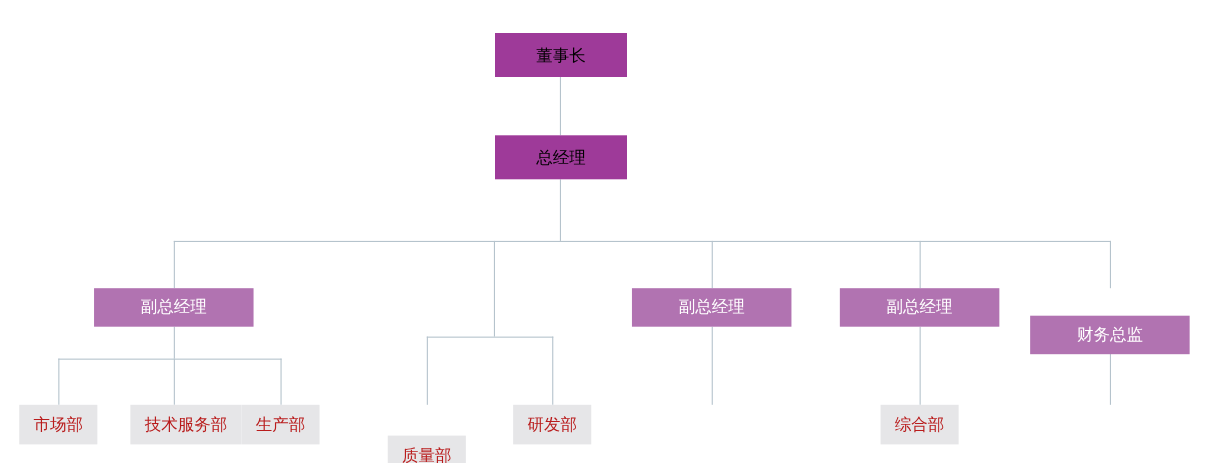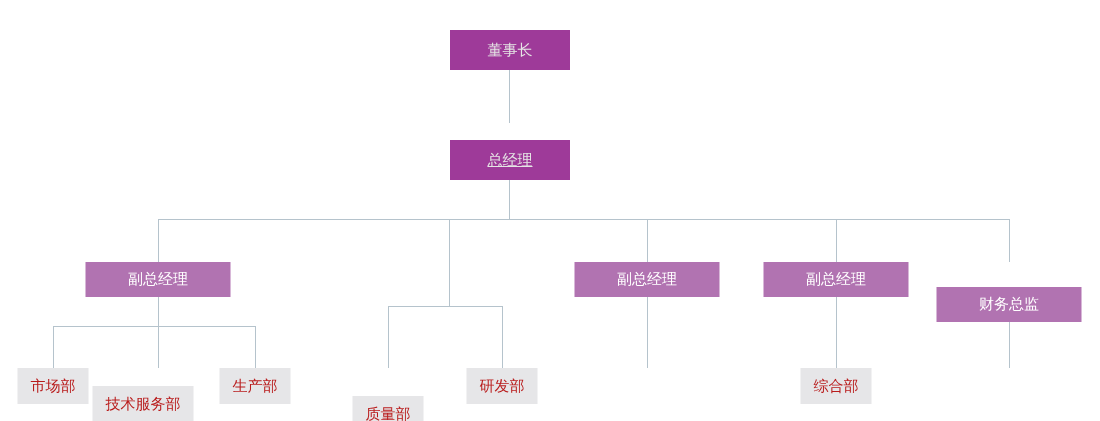--- a/index.html
+++ b/index.html
@@ -23,21 +23,21 @@
     justify-content: center;
     white-space: nowrap;
     font-size: 15px;
     box-sizing: border-box;
     z-index: 2;
   }
   .box-dark {
     width: 120px;
     height: 40px;
     background: #9E3A99;
-    color: #e5e5e5;
+    color: #000000;
   }
   .box-mid {
     width: 145px;
     height: 35px;
     background: #B173B1;
     color: #ffffff;
   }
   .box-leaf {
     height: 36px;
     padding: 0 13px;
@@ -76,27 +76,27 @@
   <div class="line line-h" style="left:388px; top:306px; width:115px;"></div>
   <div class="line line-v" style="left:388px; top:306px; height:62px;"></div>
   <div class="line line-v" style="left:502px; top:306px; height:62px;"></div>
 
   <div class="line line-v" style="left:647px;  top:297px; height:71px;"></div>
   <div class="line line-v" style="left:836px;  top:297px; height:71px;"></div>
   <div class="line line-v" style="left:1009px; top:297px; height:71px;"></div>
 
   <div class="node box-dark" style="left:510px; top:30px;">董事长</div>
 
-  <div class="node box-dark" style="left:510px; top:140px;text-decoration:underline;">总经理</div>
+  <div class="node box-dark" style="left:510px; top:123px;">总经理</div>
 
   <div class="node box-mid" style="left:158px; top:262px;">副总经理</div>
   <div class="node box-mid" style="left:647px; top:262px;">副总经理</div>
   <div class="node box-mid" style="left:836px; top:262px;">副总经理</div>
   <div class="node box-mid" style="left:1009px; top:262px;margin-top:25px;">财务总监</div>
 
   <div class="node box-leaf" style="left:53px; top:368px;">市场部</div>
-  <div class="node box-leaf" style="left:143px; top:368px;margin-top:18px;">技术服务部</div>
+  <div class="node box-leaf" style="left:169px; top:368px;">技术服务部</div>
   <div class="node box-leaf" style="left:255px; top:368px;">生产部</div>
   <div class="node box-leaf" style="left:388px; top:368px;margin-top:28px;">质量部</div>
   <div class="node box-leaf" style="left:502px; top:368px;">研发部</div>
   <div class="node box-leaf" style="left:836px; top:368px;">综合部</div>
 
 </div>
 
 </body></html>

